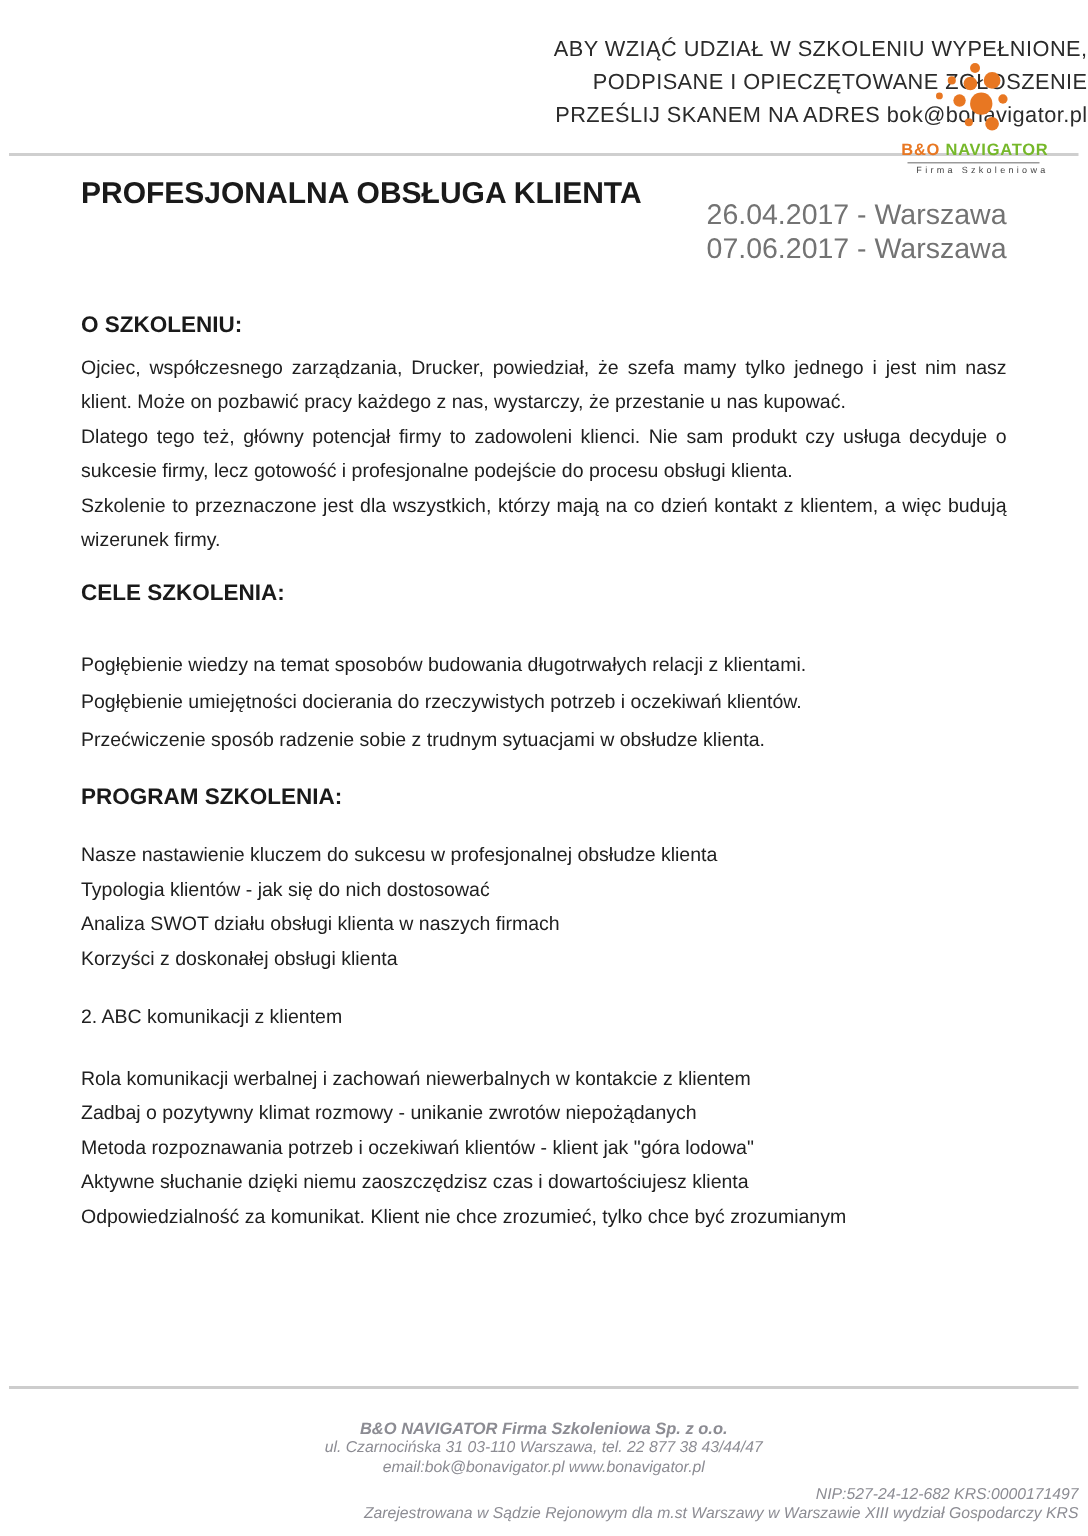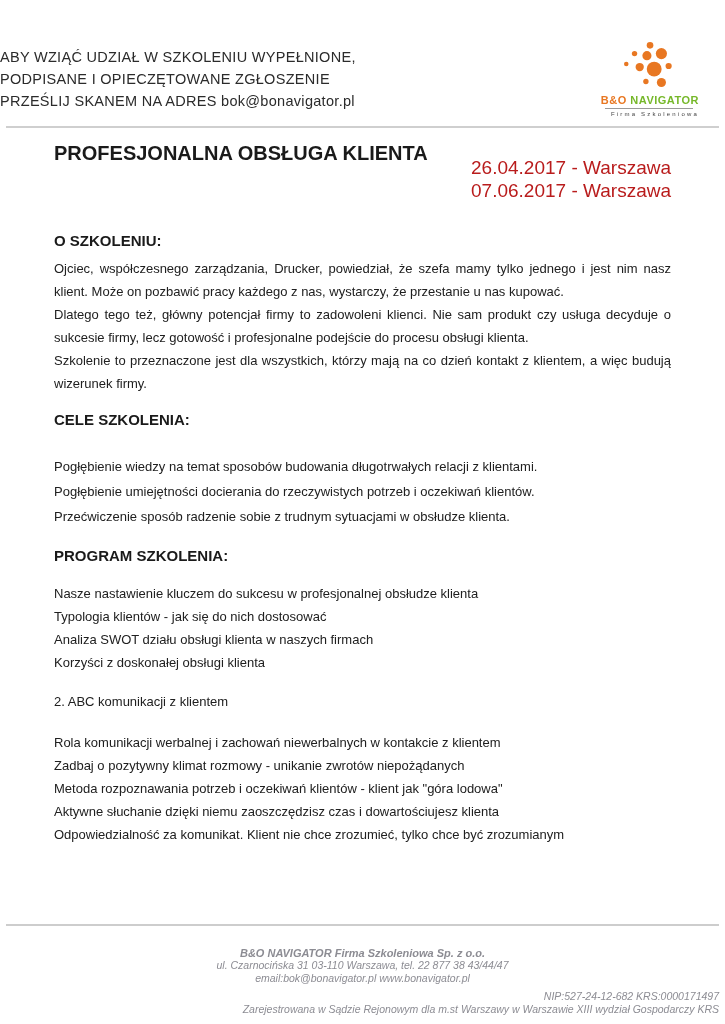--- a/index.html
+++ b/index.html
@@ -10,22 +10,22 @@
     background: #ffffff;
     color: #202020;
     font-family: "Liberation Sans", "DejaVu Sans", sans-serif;
     position: relative;
     overflow: hidden;
   }
 
   
   .header { position: relative; }
   .header-lines {
-    padding-top: 46px;
-    text-align: left;
+    padding-top: 22px;
+    text-align: right;
     font-size: 14.5px;
     line-height: 22px;
     color: #2b2b2b;
     letter-spacing: 0.3px;
   }
   .logo {
     position: absolute;
     top: 40px;
     right: 26px;
     width: 100px;
@@ -68,21 +68,21 @@
   .doc-title {
     font-size: 20px;
     font-weight: bold;
     color: #1a1a1a;
     margin-top: 2px;
   }
   .dates {
     text-align: right;
     font-size: 19px;
     line-height: 23px;
-    color: #b91c1c;
+    color: #737373;
     margin-top: 16px;
   }
 
   
   .section-heading {
     font-size: 15px;
     font-weight: bold;
     color: #1a1a1a;
   }
   .heading-about   { margin-top: 30px; }

